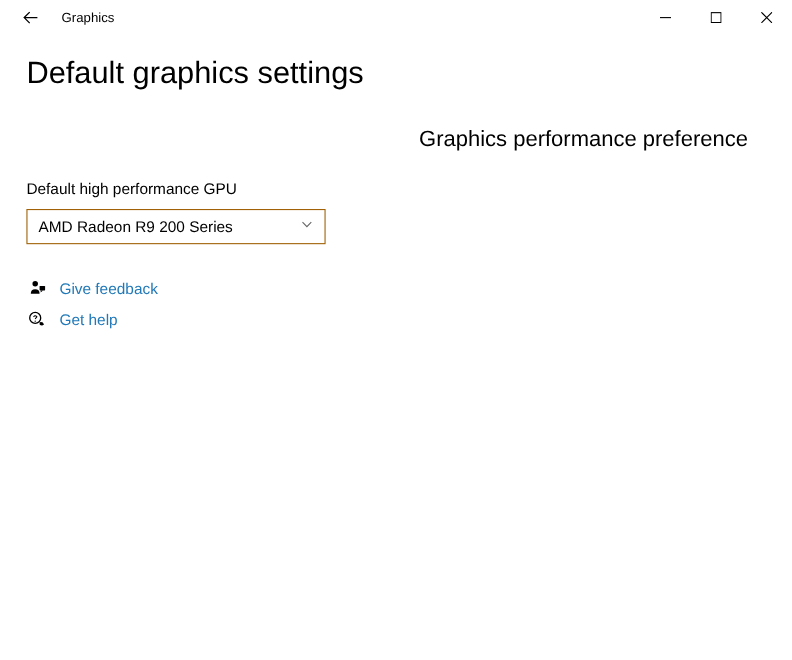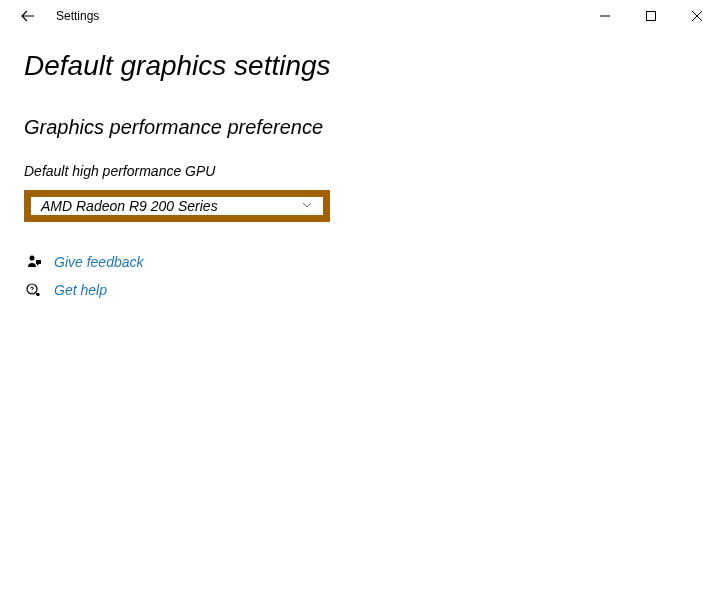--- a/index.html
+++ b/index.html
@@ -40,43 +40,43 @@
     .win-ctrl {
       width: 46px;
       height: 32px;
       display: flex;
       align-items: center;
       justify-content: center;
       cursor: pointer;
     }
     .content {
       padding: 18px 40px 0 24px;
-      font-style: italic;
     }
     .page-title {
       font-size: 28px;
       font-weight: 400;
       color: #000;
       margin-bottom: 34px;
     }
     .section-title {
       font-size: 20px;
       font-weight: 400;
       color: #000;
       margin-bottom: 24px;
+      text-align: right;
     }
     .field-label {
       font-size: 14px;
       color: #000;
       margin-bottom: 11px;
     }
     .dropdown {
-      width: 306px;
+      width: 272px;
       height: 32px;
-      border: 7px solid #a16207;
+      border: 1px solid #a16207;
       display: flex;
       align-items: center;
       padding: 0 10px;
       position: relative;
       cursor: pointer;
       margin-bottom: 32px;
     }
     .dropdown-value {
       font-size: 14px;
       color: #000;
@@ -105,21 +105,21 @@
   </style>
 </head>
 <body>
 
 <div class="titlebar">
   <div class="back-btn">
     <svg width="16" height="16" viewBox="0 0 16 16">
       <path d="M7 3 L2 8 L7 13 M2 8 L14 8" stroke="#000" stroke-width="1.2" fill="none"></path>
     </svg>
   </div>
-  <span class="titlebar-title">Settings</span>
+  <span class="titlebar-title">Graphics</span>
   <div class="window-controls">
     <div class="win-ctrl">
       <svg width="10" height="10" viewBox="0 0 10 10">
         <path d="M0 5 L10 5" stroke="#000" stroke-width="1"></path>
       </svg>
     </div>
     <div class="win-ctrl">
       <svg width="10" height="10" viewBox="0 0 10 10">
         <rect x="0.5" y="0.5" width="9" height="9" stroke="#000" stroke-width="1" fill="none"></rect>
       </svg>

